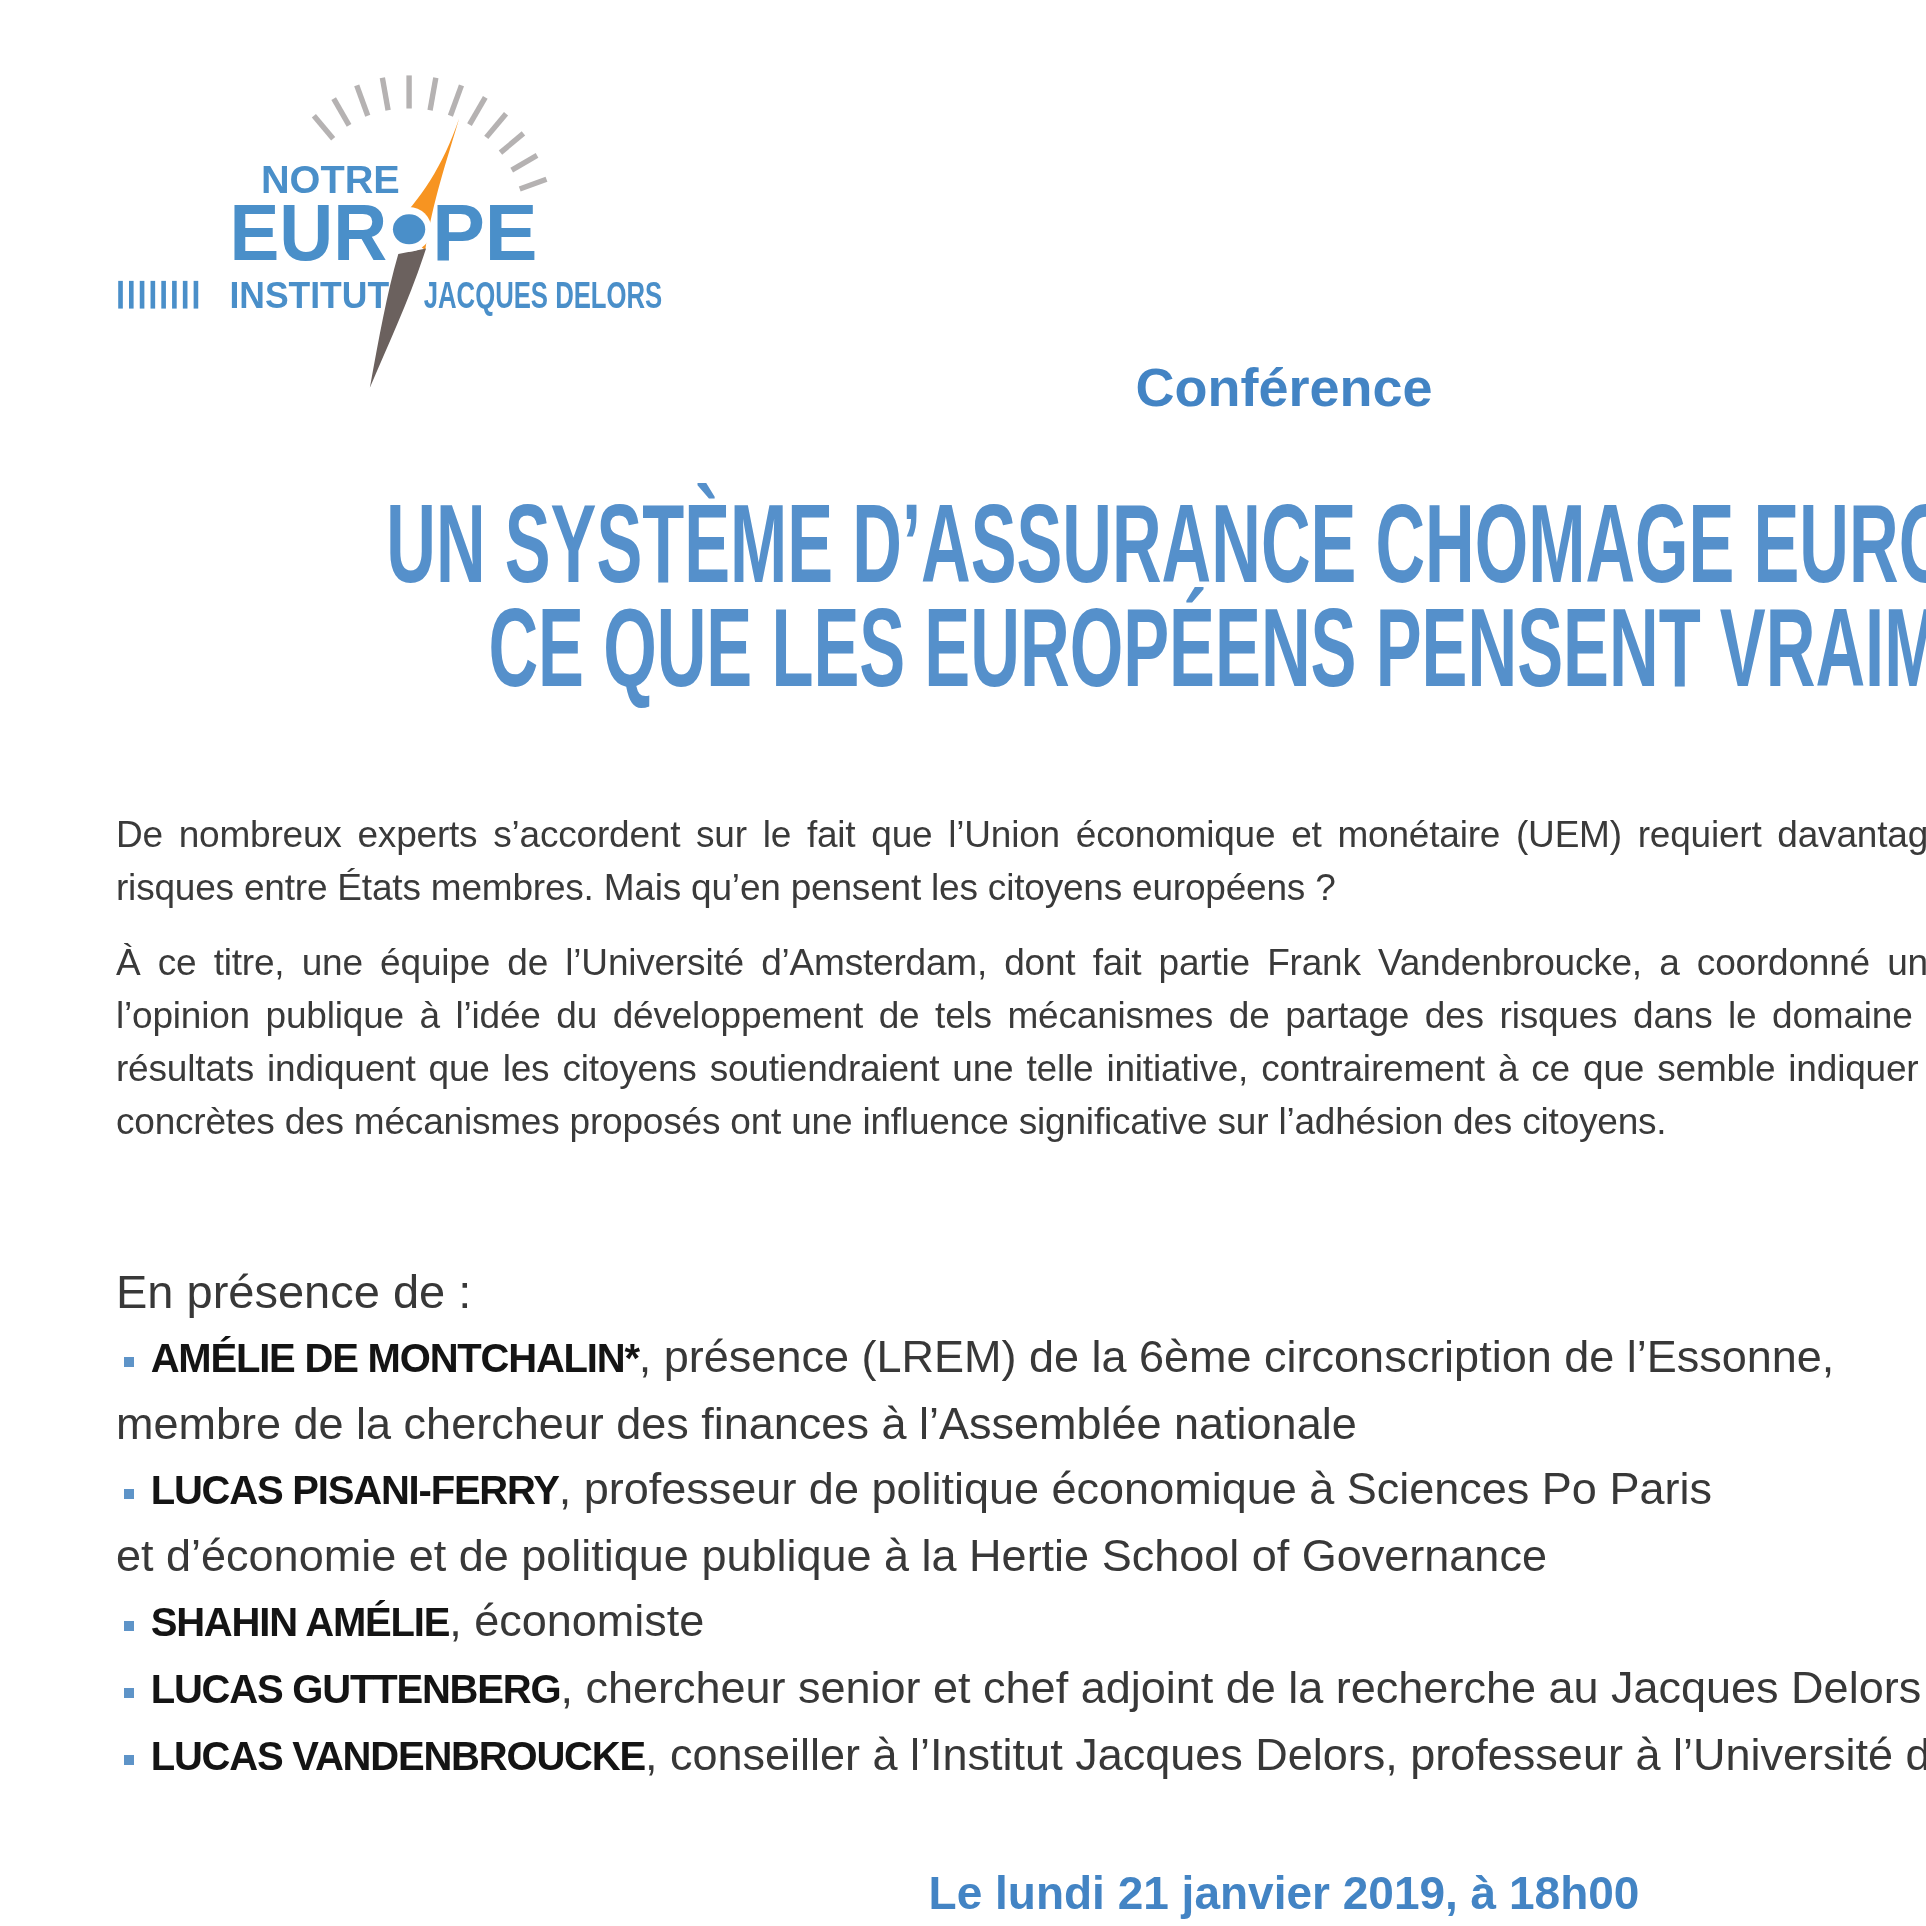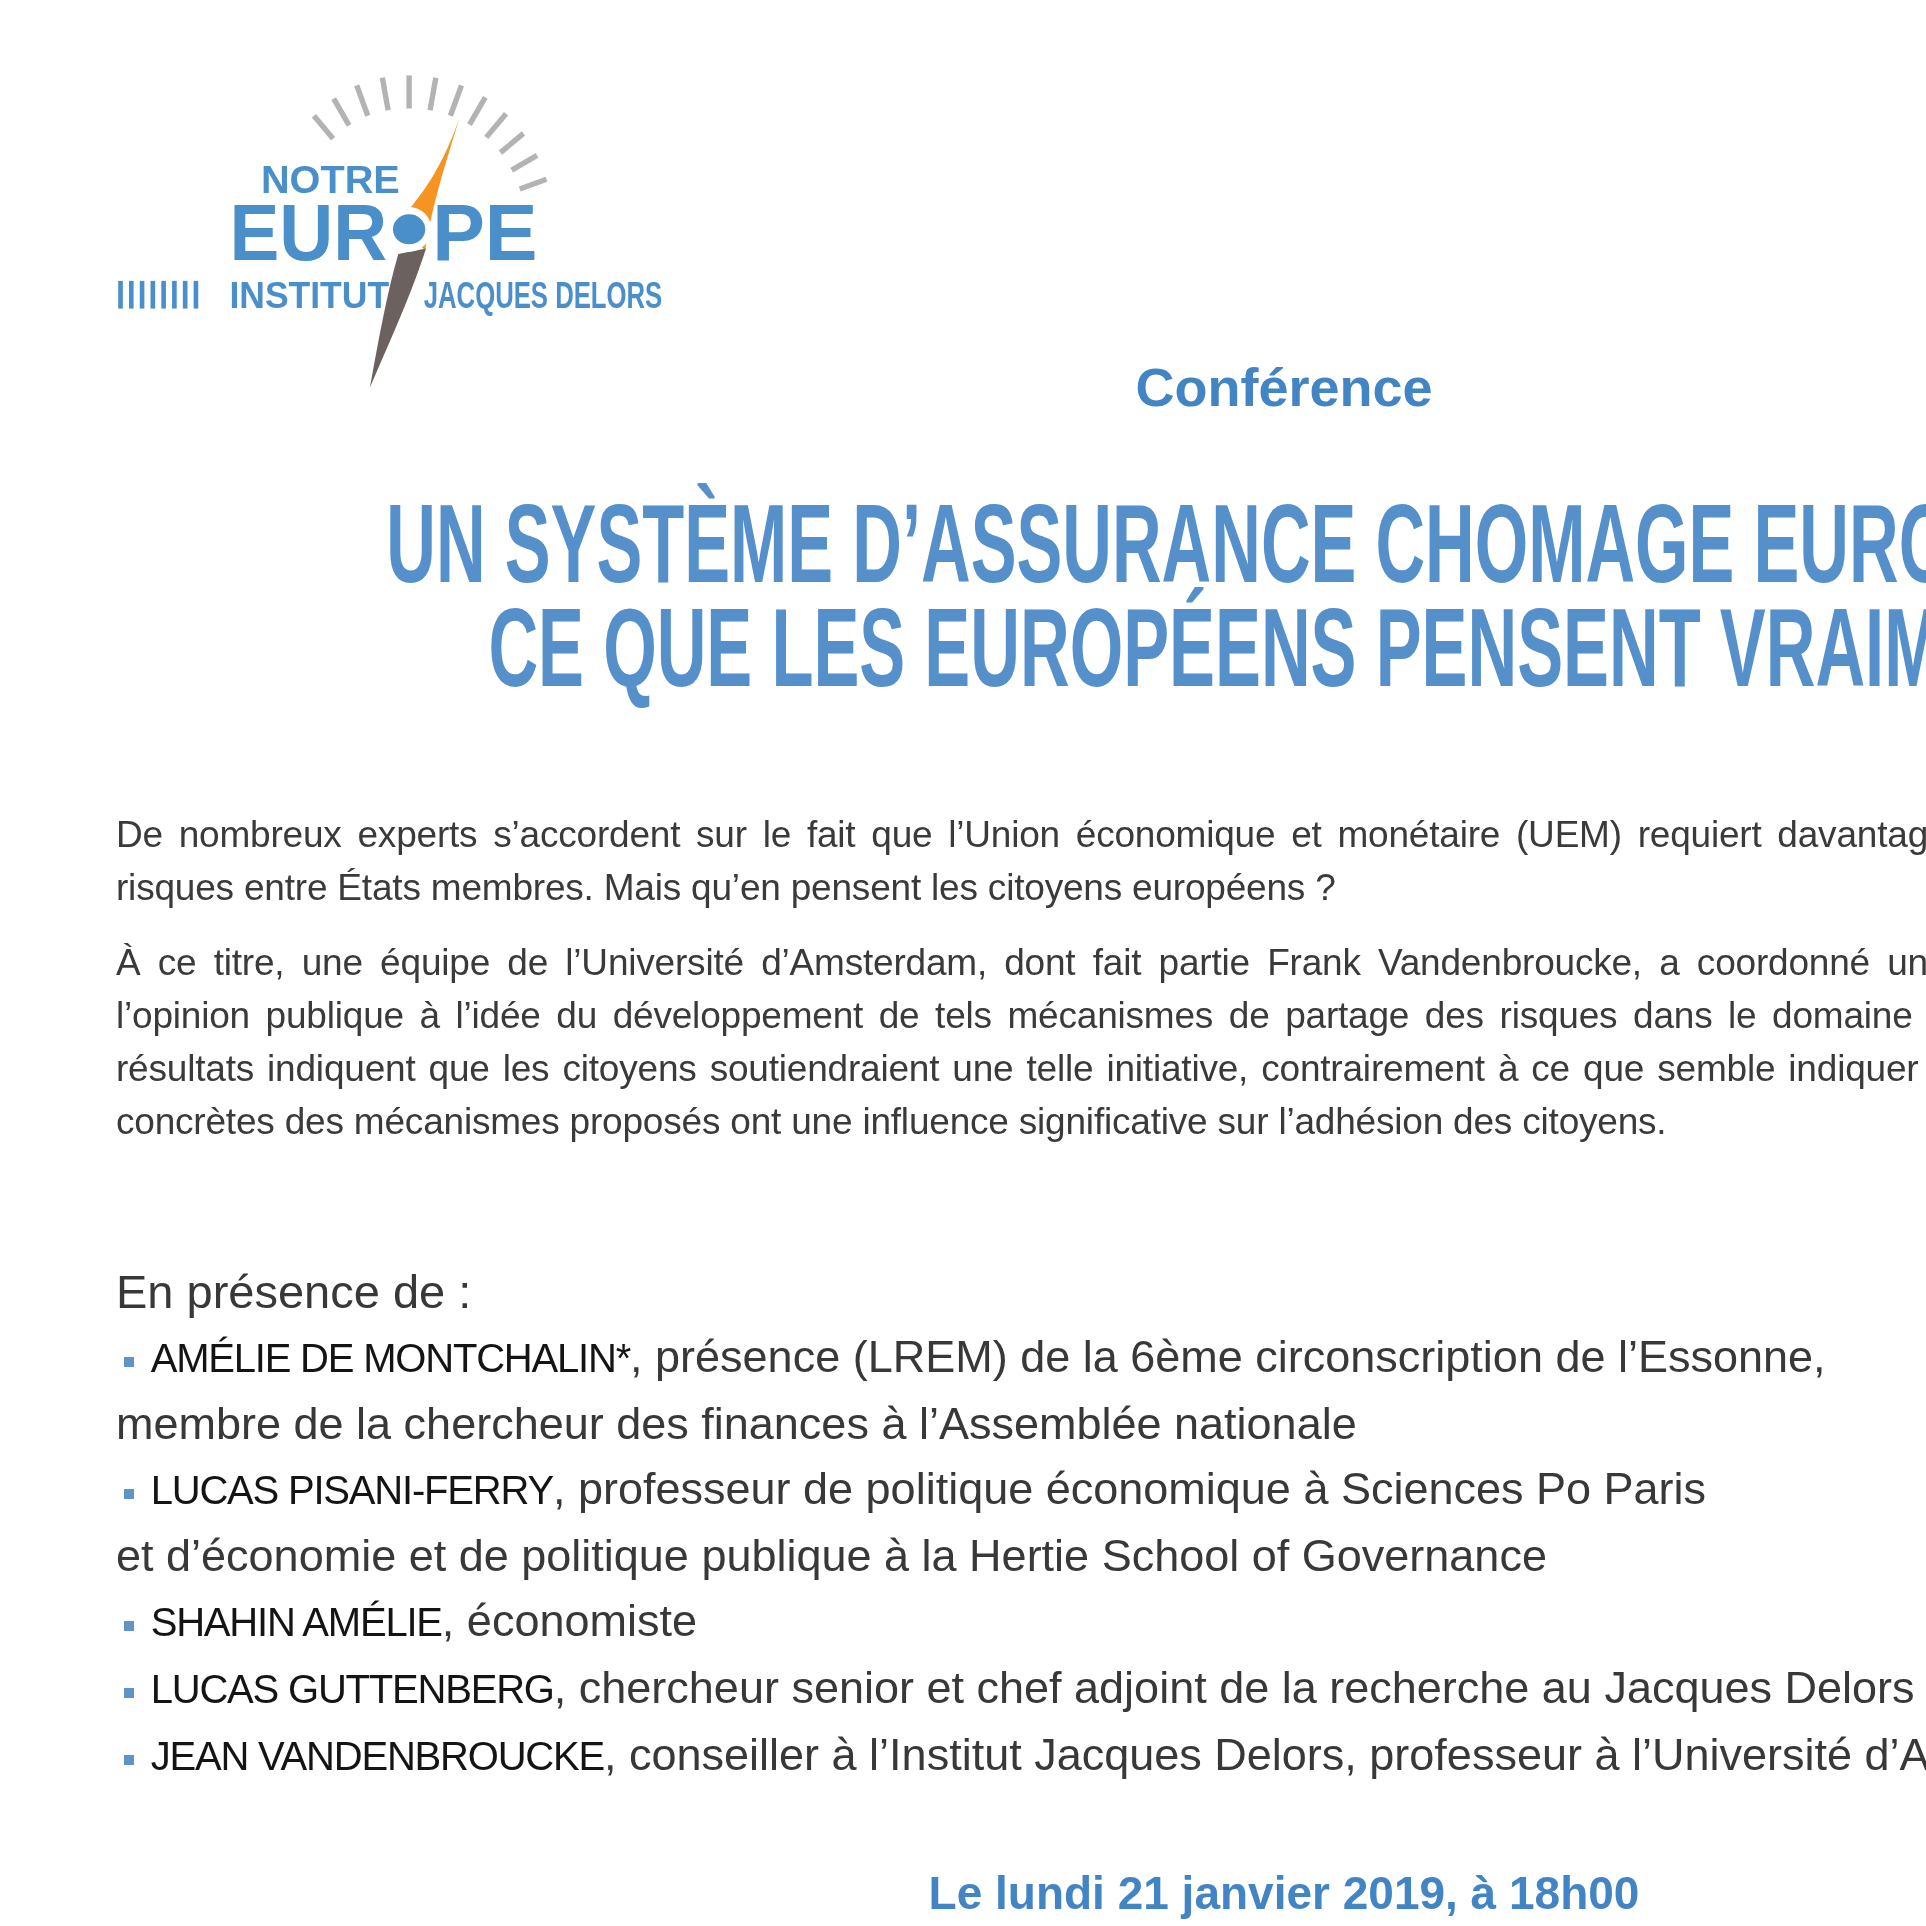--- a/index.html
+++ b/index.html
@@ -28,21 +28,21 @@
   
   .speakers{
     top:1259px;left:116px;width:2350px;
     font-size:45px;line-height:65px;color:#383838;white-space:nowrap;
   }
   .sp-heading{font-size:47px;}
   .bullet{
     display:inline-block;width:10px;height:10px;background:#5e94c8;
     margin:0 17px 0 7.7px;vertical-align:5.4px;
   }
-  .sp-name{font-weight:normal;color:#141414;font-size:40px;letter-spacing:-1.2px;text-align:center;}
+  .sp-name{font-weight:bold;color:#141414;font-size:40px;letter-spacing:-1.2px;text-align:center;}
 
   
   .event{
     top:1861px;left:0;width:2568px;text-align:center;
     font-size:46px;line-height:65px;color:#383838;
   }
   .event .date{color:#4384c4;font-weight:bold;}
 </style>
 </head>
 <body>
@@ -117,21 +117,21 @@
   <div class="sp-line">
     <span>et d’économie et de politique publique à la Hertie School of Governance</span>
   </div>
   <div class="sp-line">
     <span class="bullet"></span><span class="sp-name">SHAHIN AMÉLIE</span><span>, économiste</span>
   </div>
   <div class="sp-line">
     <span class="bullet"></span><span class="sp-name">LUCAS GUTTENBERG</span><span>, chercheur senior et chef adjoint de la recherche au Jacques Delors Institut - Berlin</span>
   </div>
   <div class="sp-line">
-    <span class="bullet"></span><span class="sp-name">JEAN VANDENBROUCKE</span><span>, conseiller à l’Institut Jacques Delors, professeur à l’Université d’Amsterdam</span>
+    <span class="bullet"></span><span class="sp-name">LUCAS VANDENBROUCKE</span><span>, conseiller à l’Institut Jacques Delors, professeur à l’Université d’Amsterdam</span>
   </div>
 </div>
 
 <div class="abs event">
   <div class="date">Le lundi 21 janvier 2019, à 18h00</div>
 
 </div>
 
 
 </body></html>

